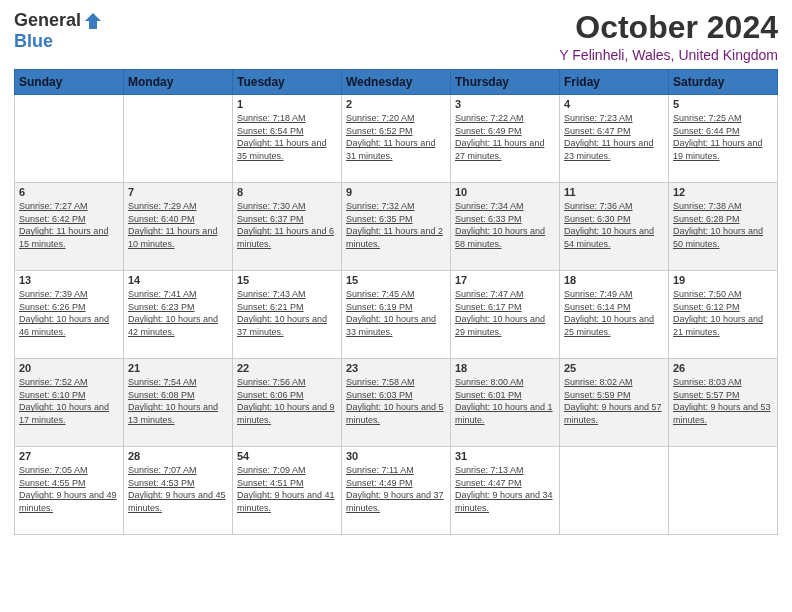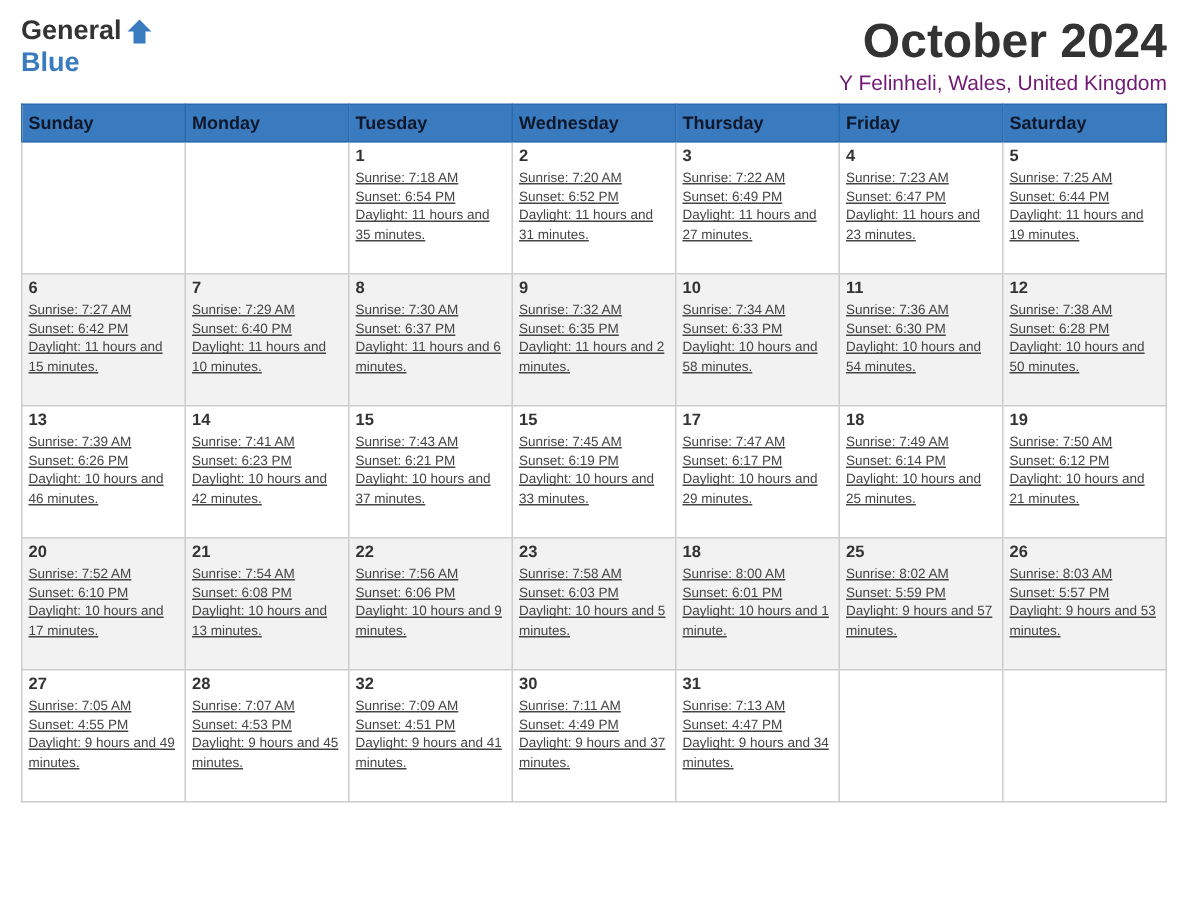--- a/index.html
+++ b/index.html
@@ -257,21 +257,21 @@
         <tr>
           <td>
             <span class="day-number">27</span>
             <div class="day-info">Sunrise: 7:05 AM<br>Sunset: 4:55 PM<br>Daylight: 9 hours and 49 minutes.</div>
           </td>
           <td>
             <span class="day-number">28</span>
             <div class="day-info">Sunrise: 7:07 AM<br>Sunset: 4:53 PM<br>Daylight: 9 hours and 45 minutes.</div>
           </td>
           <td>
-            <span class="day-number">32</span>
+            <span class="day-number">54</span>
             <div class="day-info">Sunrise: 7:09 AM<br>Sunset: 4:51 PM<br>Daylight: 9 hours and 41 minutes.</div>
           </td>
           <td>
             <span class="day-number">30</span>
             <div class="day-info">Sunrise: 7:11 AM<br>Sunset: 4:49 PM<br>Daylight: 9 hours and 37 minutes.</div>
           </td>
           <td>
             <span class="day-number">31</span>
             <div class="day-info">Sunrise: 7:13 AM<br>Sunset: 4:47 PM<br>Daylight: 9 hours and 34 minutes.</div>
           </td>

